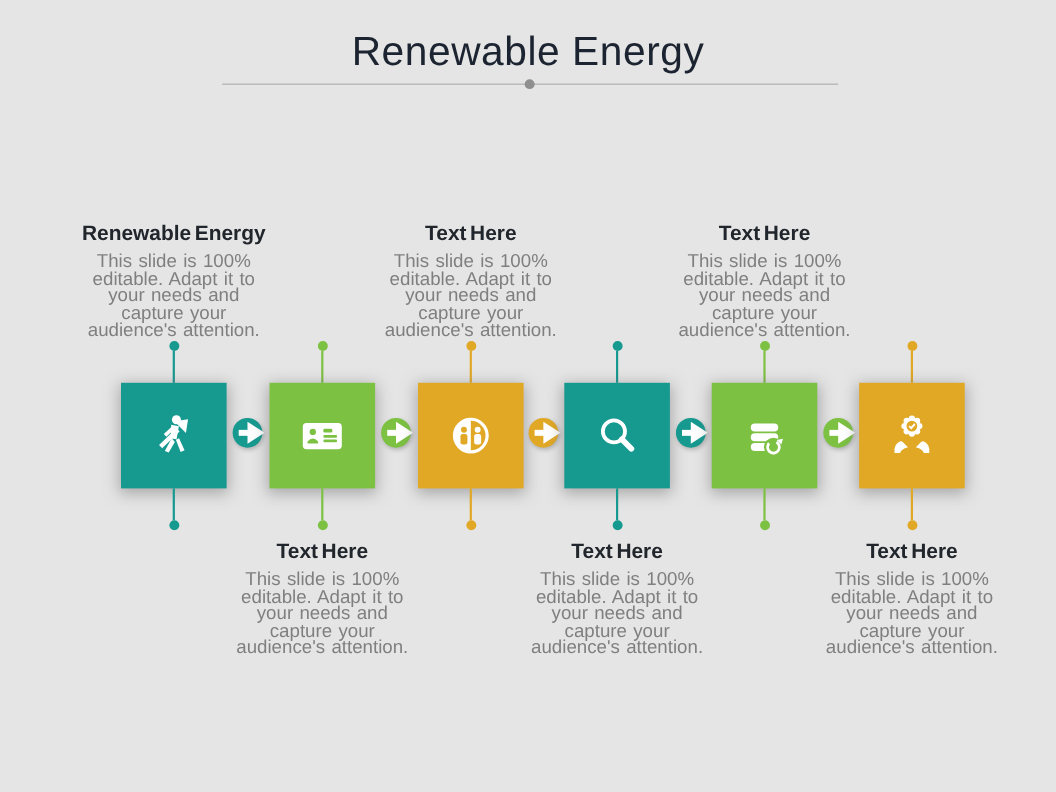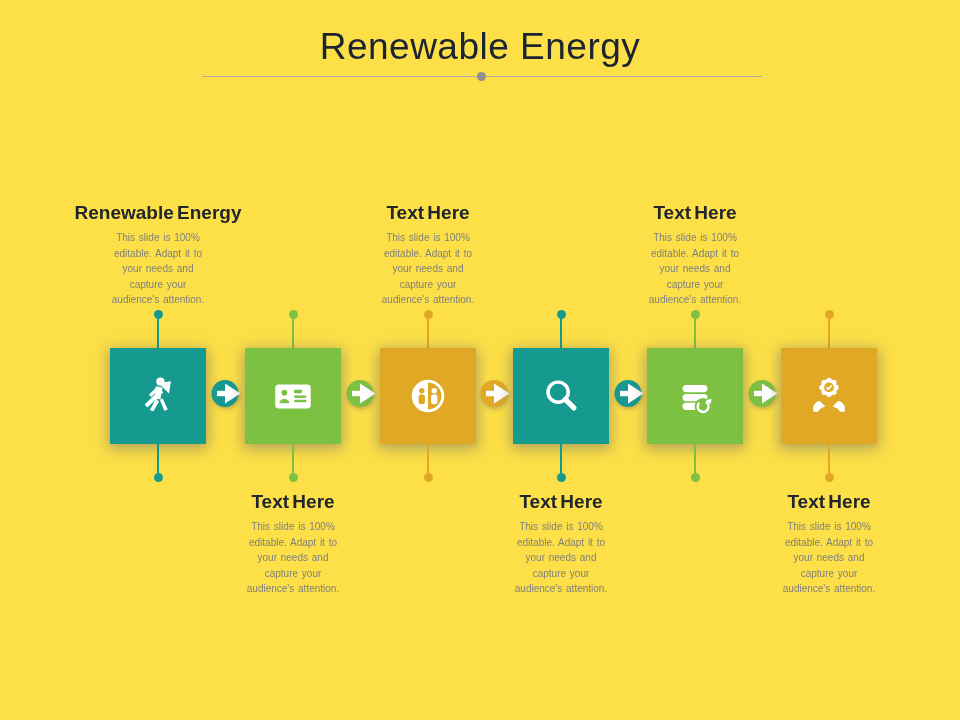--- a/index.html
+++ b/index.html
@@ -1,35 +1,35 @@
 <!DOCTYPE html>
 <html><head>
 <meta charset="utf-8">
 <style>
   html,body{margin:0;padding:0;background:#fff;}
-  .slide{position:relative;width:960px;height:720px;background:#fde047;overflow:hidden;
+  .slide{position:relative;width:960px;height:720px;background:#e5e5e5;overflow:hidden;
          font-family:"Liberation Sans",sans-serif;}
   
   .title{position:absolute;top:26px;left:0;width:960px;text-align:center;
          font-size:37px;font-weight:400;letter-spacing:.5px;color:#1B2430;}
   .rule{position:absolute;top:76px;left:202px;width:560px;height:1px;background:#ABABAB;}
   .rule-dot{position:absolute;top:72px;left:477px;width:9px;height:9px;border-radius:50%;background:#8F8F8F;}
   
   .col{position:absolute;inset:0;pointer-events:none;}
   .square{position:absolute;left:calc(var(--cx) - 48px);top:348px;width:96px;height:96px;
           background:var(--accent);box-shadow:0 3px 13px 2px rgba(105,105,105,.5);
           display:flex;align-items:center;justify-content:center;}
   .vline{position:absolute;left:calc(var(--cx) - 1px);width:2px;height:29px;background:var(--accent);}
   .vline.top{top:319px;} .vline.bottom{top:444px;}
   .dot{position:absolute;left:calc(var(--cx) - 4.5px);width:9px;height:9px;border-radius:50%;background:var(--accent);}
   .dot.top{top:310px;} .dot.bottom{top:473px;}
   .tblock{position:absolute;left:calc(var(--cx) - 85px);width:170px;text-align:center;}
   .tblock.top{top:202px;} .tblock.bottom{top:491px;}
   .theading{font-size:19px;font-weight:700;color:#21262C;word-spacing:-2px;margin-bottom:6px;}
-  .tbody{font-size:10px;line-height:15.6px;color:#7F7F7F;white-space:pre-line;word-spacing:1px;}
+  .tbody{font-size:17px;line-height:15.6px;color:#7F7F7F;white-space:pre-line;word-spacing:1px;}
   
   .connector{position:absolute;left:calc(var(--ax) - 16px);top:376px;width:40px;height:36px;
              filter:drop-shadow(1px 2px 2px rgba(80,80,80,.35));}
   .connector .circ{fill:var(--accent);}
   .icon{width:46px;height:46px;}
   .icon .acc{fill:var(--accent);}
 </style>
 </head>
 <body>
 

